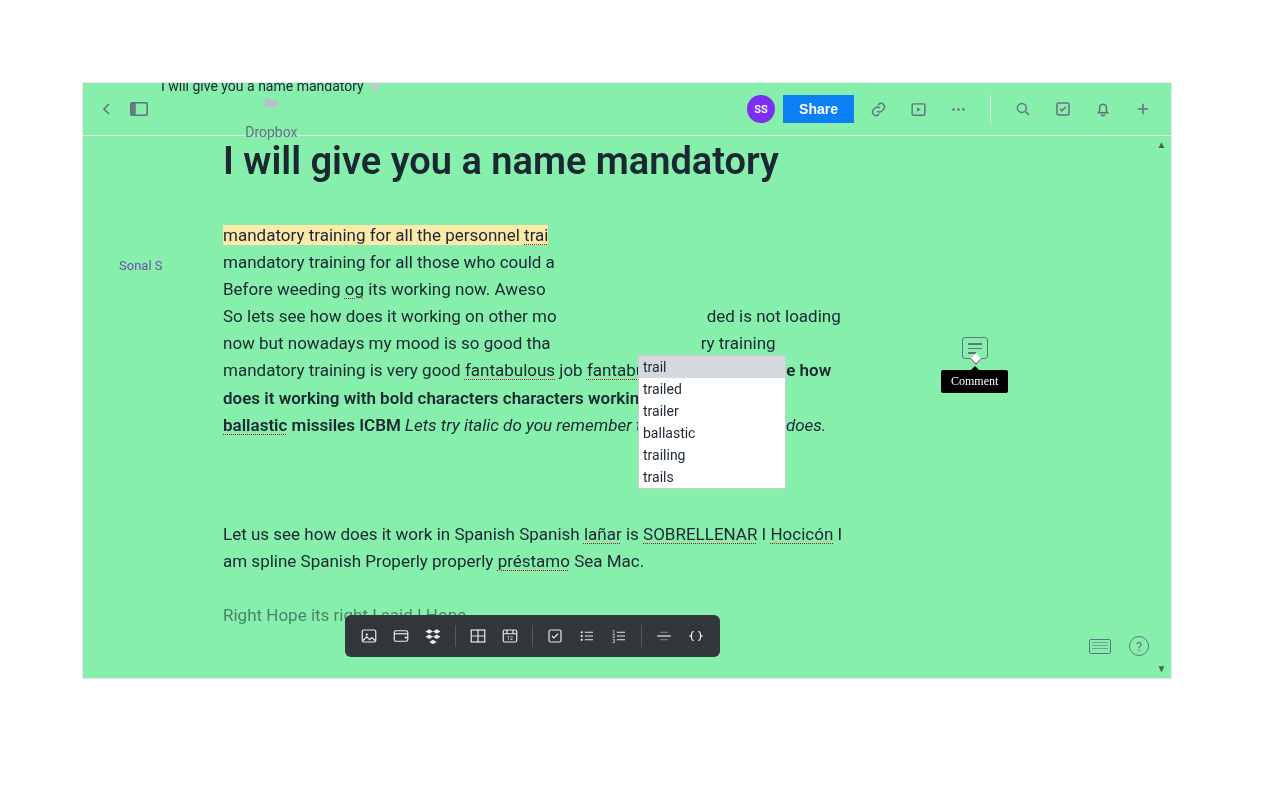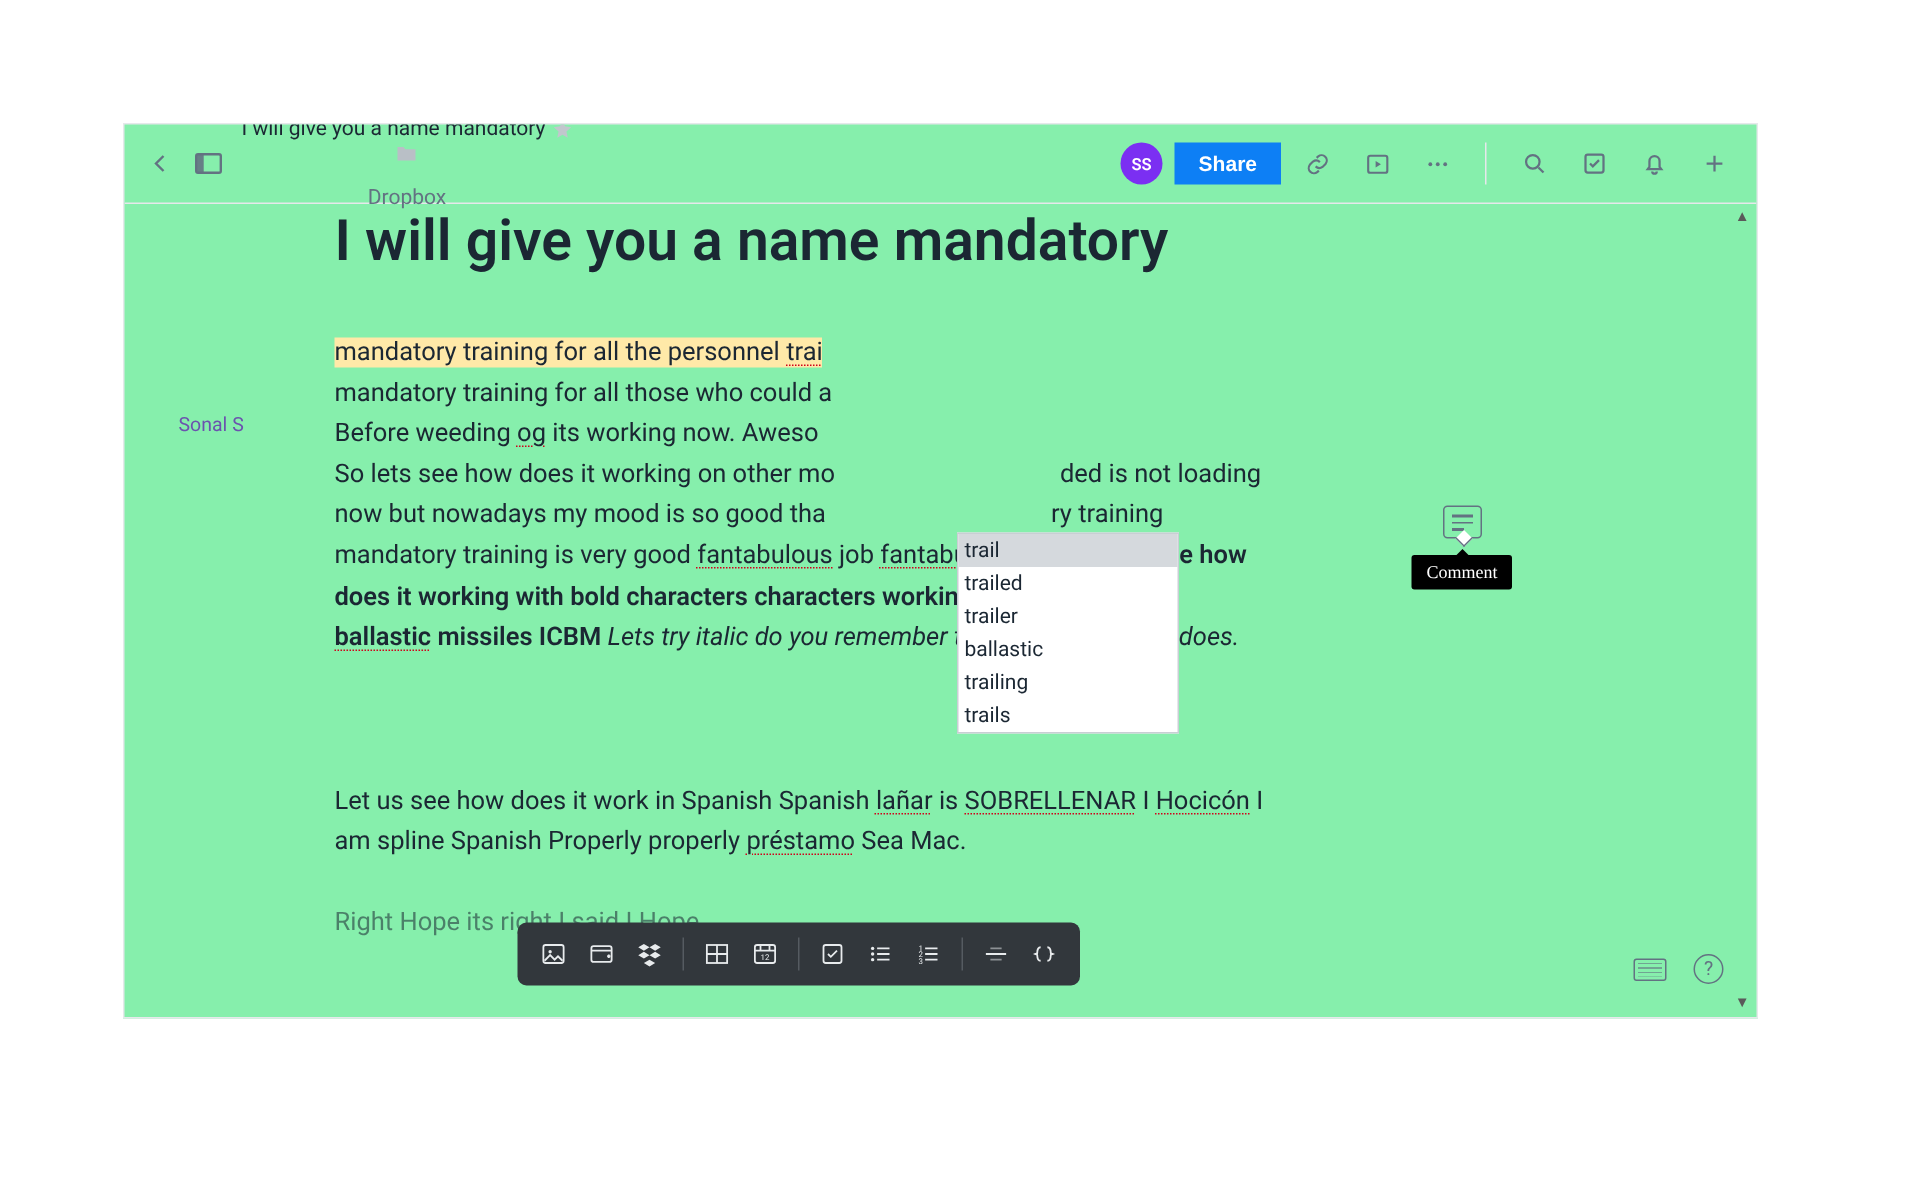--- a/index.html
+++ b/index.html
@@ -212,21 +212,21 @@
             <path d="M12 5v14M5 12h14" stroke="currentColor" stroke-width="2"></path>
           </svg>
       </div>
     </div>
   </div>
 
   <div class="content-wrap">
     <div class="doc-col">
       <h1 class="h1">I will give you a name mandatory</h1>
 
-      <div class="author-tag" style="top:140px;">Sonal S</div>
+      <div class="author-tag" style="top:122px;">Sonal S</div>
 
       <div class="body">
         <span class="hl"><span>mandatory training for all the personnel </span><span class="sp">trai</span></span><br>
         <span>mandatory training for all those who could a</span><br>
         <span>Before weeding </span><span class="sp">og</span><span> its working now. Aweso</span><br>
         <span>So lets see how does it working on other mo</span><span style="display:inline-block;width:150px"></span><span>ded is not loading now but nowadays my mood is so good tha</span><span style="display:inline-block;width:150px"></span><span>ry training mandatory training is very good </span><span class="sp">fantabulous</span><span> job </span><span class="sp">fantabulous</span><span> job </span><span class="bold">now let see how does it working with bold characters characters working does ICBM inter </span><span class="bold sp">ballastic</span><span class="bold"> missiles ICBM</span><span class="ital"> Lets try italic do you remember the word italic yes it does.</span>
         <br><br>
         <br><br>
         <span>Let us see how does it work in Spanish Spanish </span><span class="sp">lañar</span><span> is </span><span class="sp">SOBRELLENAR</span><span> I </span><span class="sp">Hocicón</span><span> I am spline Spanish Properly properly </span><span class="sp">préstamo</span><span> Sea Mac.</span>
         <br><br>

